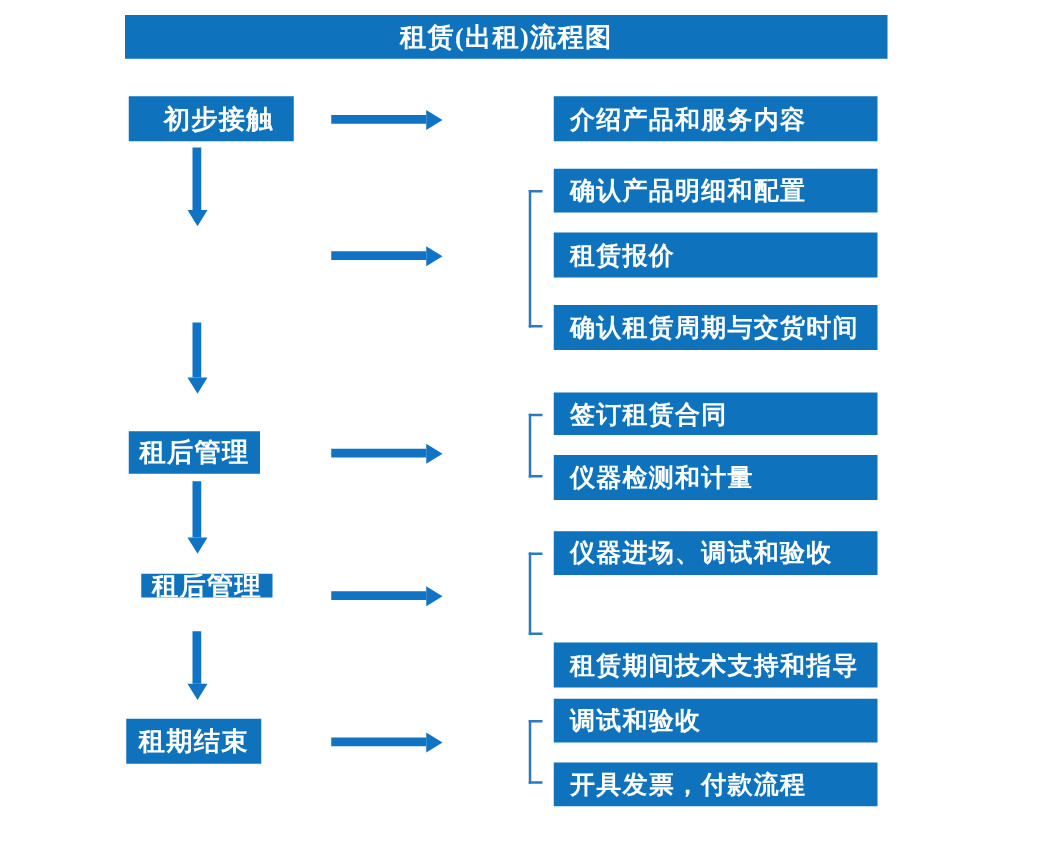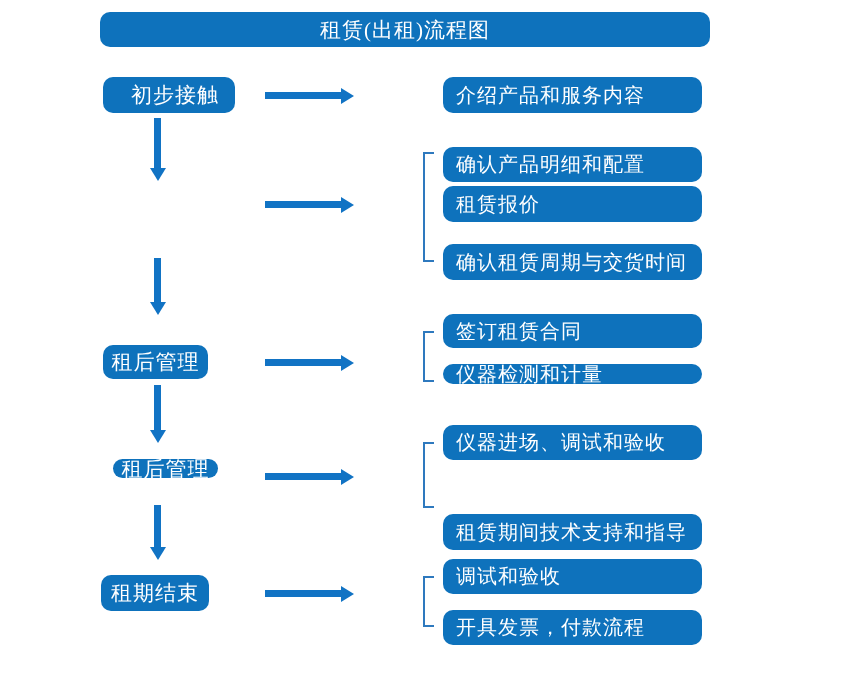--- a/index.html
+++ b/index.html
@@ -16,26 +16,25 @@
     width: 844px;
     height: 688px;
     background: var(--bg);
     overflow: hidden;
     font-family: "Liberation Serif", "DejaVu Serif", serif;
   }
   .box {
     position: absolute;
     background: var(--box-blue);
     color: var(--text-white);
-    font-weight: normal;
+    font-weight: bold;
     display: flex;
     align-items: center;
     overflow: hidden;
     white-space: nowrap;
-    border-radius: 10px;
   }
   .title-bar {
     left: 100px; top: 12px; width: 610px; height: 35px;
     justify-content: center;
     font-size: 21px;
     letter-spacing: 1px;
   }
   .step-box {
     justify-content: center;
     font-size: 21px;
@@ -111,26 +110,26 @@
   <div class="harrow" style="top:473px;"></div>
   <div class="harrow" style="top:590px;"></div>
 
   <div class="bracket" style="top:152px; height:110px;"></div>
   <div class="bracket" style="top:331px; height:51px;"></div>
   <div class="bracket" style="top:442px; height:66px;"></div>
   <div class="bracket" style="top:576px; height:51px;"></div>
 
   <div class="box out-box" style="top:77px; height:36px;">介绍产品和服务内容</div>
 
-  <div class="box out-box" style="top:135px;margin-top:12px;">确认产品明细和配置</div>
+  <div class="box out-box" style="top:135px;">确认产品明细和配置</div>
   <div class="box out-box" style="top:186px; height:36px;">租赁报价</div>
   <div class="box out-box" style="top:244px; height:36px;">确认租赁周期与交货时间</div>
 
   <div class="box out-box" style="top:314px; height:34px;">签订租赁合同</div>
-  <div class="box out-box" style="top:364px; height:20px;">仪器检测和计量</div>
+  <div class="box out-box" style="top:364px; height:36px;">仪器检测和计量</div>
 
   <div class="box out-box" style="top:425px;">仪器进场、调试和验收</div>
   <div class="box out-box" style="top:514px; height:36px;">租赁期间技术支持和指导</div>
 
   <div class="box out-box" style="top:559px;">调试和验收</div>
   <div class="box out-box" style="top:610px;">开具发票，付款流程</div>
 
 </div>
 
 </body></html>

